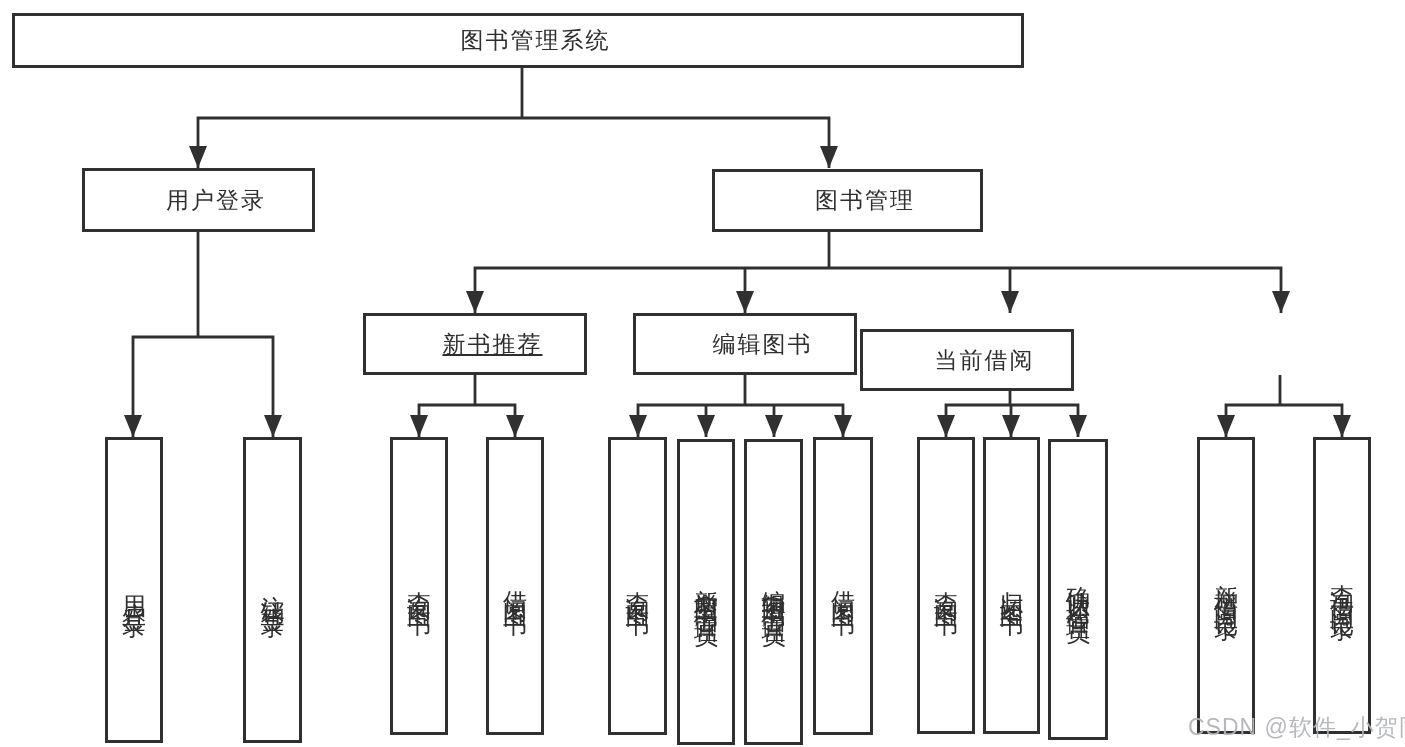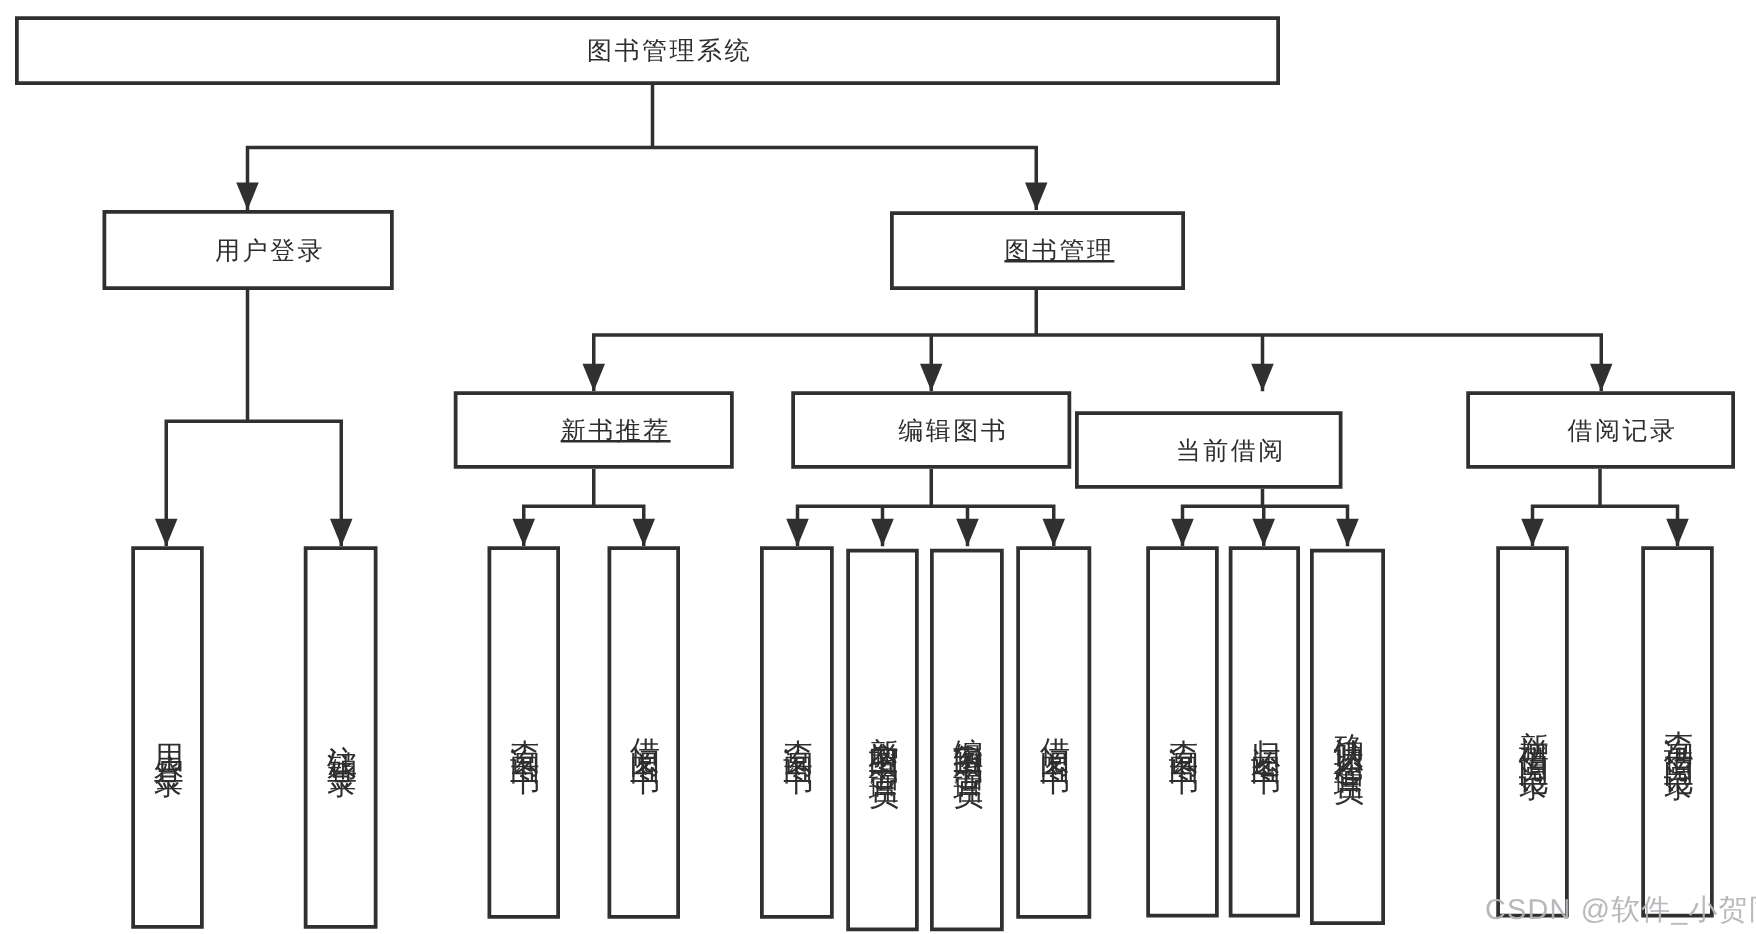--- a/index.html
+++ b/index.html
@@ -31,21 +31,21 @@
     stroke: none;
   }
   .hbox {
     position: absolute;
     box-sizing: border-box;
     border: 3px solid #303030;
     background: #ffffff;
     display: flex;
     align-items: center;
     justify-content: center;
-    font-size: 20px;
+    font-size: 23px;
     letter-spacing: 2px;
     color: #2e2e2e;
     z-index: 2;
     white-space: nowrap;
     padding-left: 35px;
   }
   .vbox {
     position: absolute;
     box-sizing: border-box;
     border: 3px solid #303030;
@@ -112,29 +112,28 @@
       M937 415 L955 415 L946 437 Z
       M1002 415 L1020 415 L1011 437 Z
       M1069 415 L1087 415 L1078 437 Z
       M1217 415 L1235 415 L1226 437 Z
       M1333 415 L1351 415 L1342 437 Z"></path>
   </svg>
 
   <div class="hbox" style="left:12px; top:13px; width:1012px; height:55px;">图书管理系统</div>
 
   <div class="hbox" style="left:82px; top:168px; width:233px; height:64px;">用户登录</div>
-  <div class="hbox" style="left:712px; top:169px; width:236px; height:63px;text-decoration:underline;">图书管理</div>
+  <div class="hbox" style="left:712px; top:169px; width:271px; height:63px;">图书管理</div>
 
   <div class="vbox" style="left:105px; top:437px; width:58px; height:306px;">用户登录</div>
   <div class="vbox" style="left:243px; top:437px; width:59px; height:306px;">注销登录</div>
 
   <div class="hbox" style="left:363px; top:313px; width:224px; height:62px;text-decoration:underline;">新书推荐</div>
   <div class="hbox" style="left:633px; top:313px; width:224px; height:62px;">编辑图书</div>
   <div class="hbox" style="left:860px; top:313px; width:214px; height:62px;margin-top:16px;">当前借阅</div>
-  <div class="hbox" style="left:1173px; top:313px; width:215px; height:62px;">借阅记录</div>
 
   <div class="vbox" style="left:390px; top:437px; width:58px; height:298px;">查询图书</div>
   <div class="vbox" style="left:486px; top:437px; width:58px; height:298px;">借阅图书</div>
 
   <div class="vbox" style="left:608px; top:437px; width:59px; height:298px;">查询图书</div>
   <div class="vbox" style="left:677px; top:439px; width:58px; height:306px; letter-spacing:5px;">新增图书（管理员）</div>
   <div class="vbox" style="left:744px; top:439px; width:59px; height:306px; letter-spacing:5px;">编辑图书（管理员）</div>
   <div class="vbox" style="left:813px; top:437px; width:60px; height:298px;">借阅图书</div>
 
   <div class="vbox" style="left:917px; top:437px; width:58px; height:297px;">查询图书</div>

